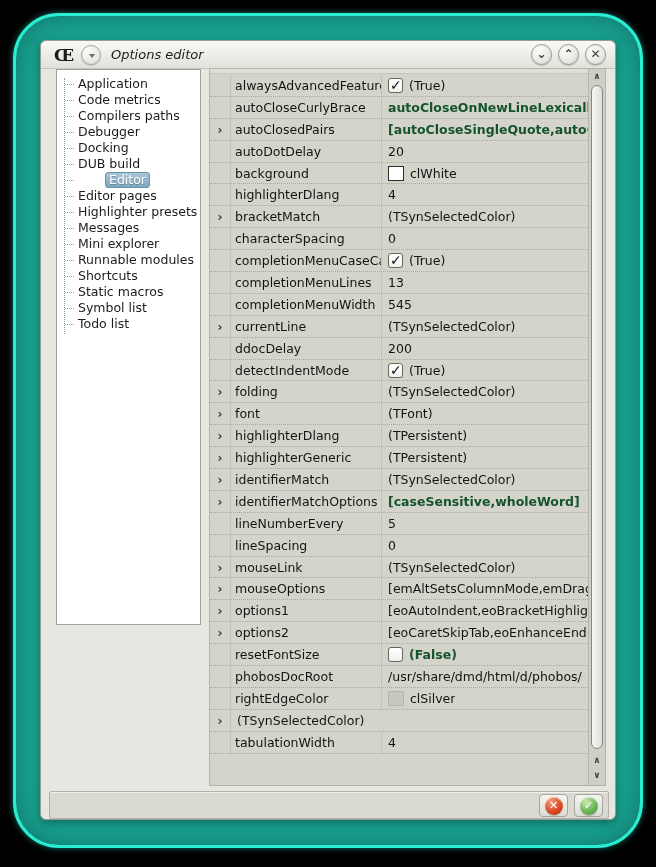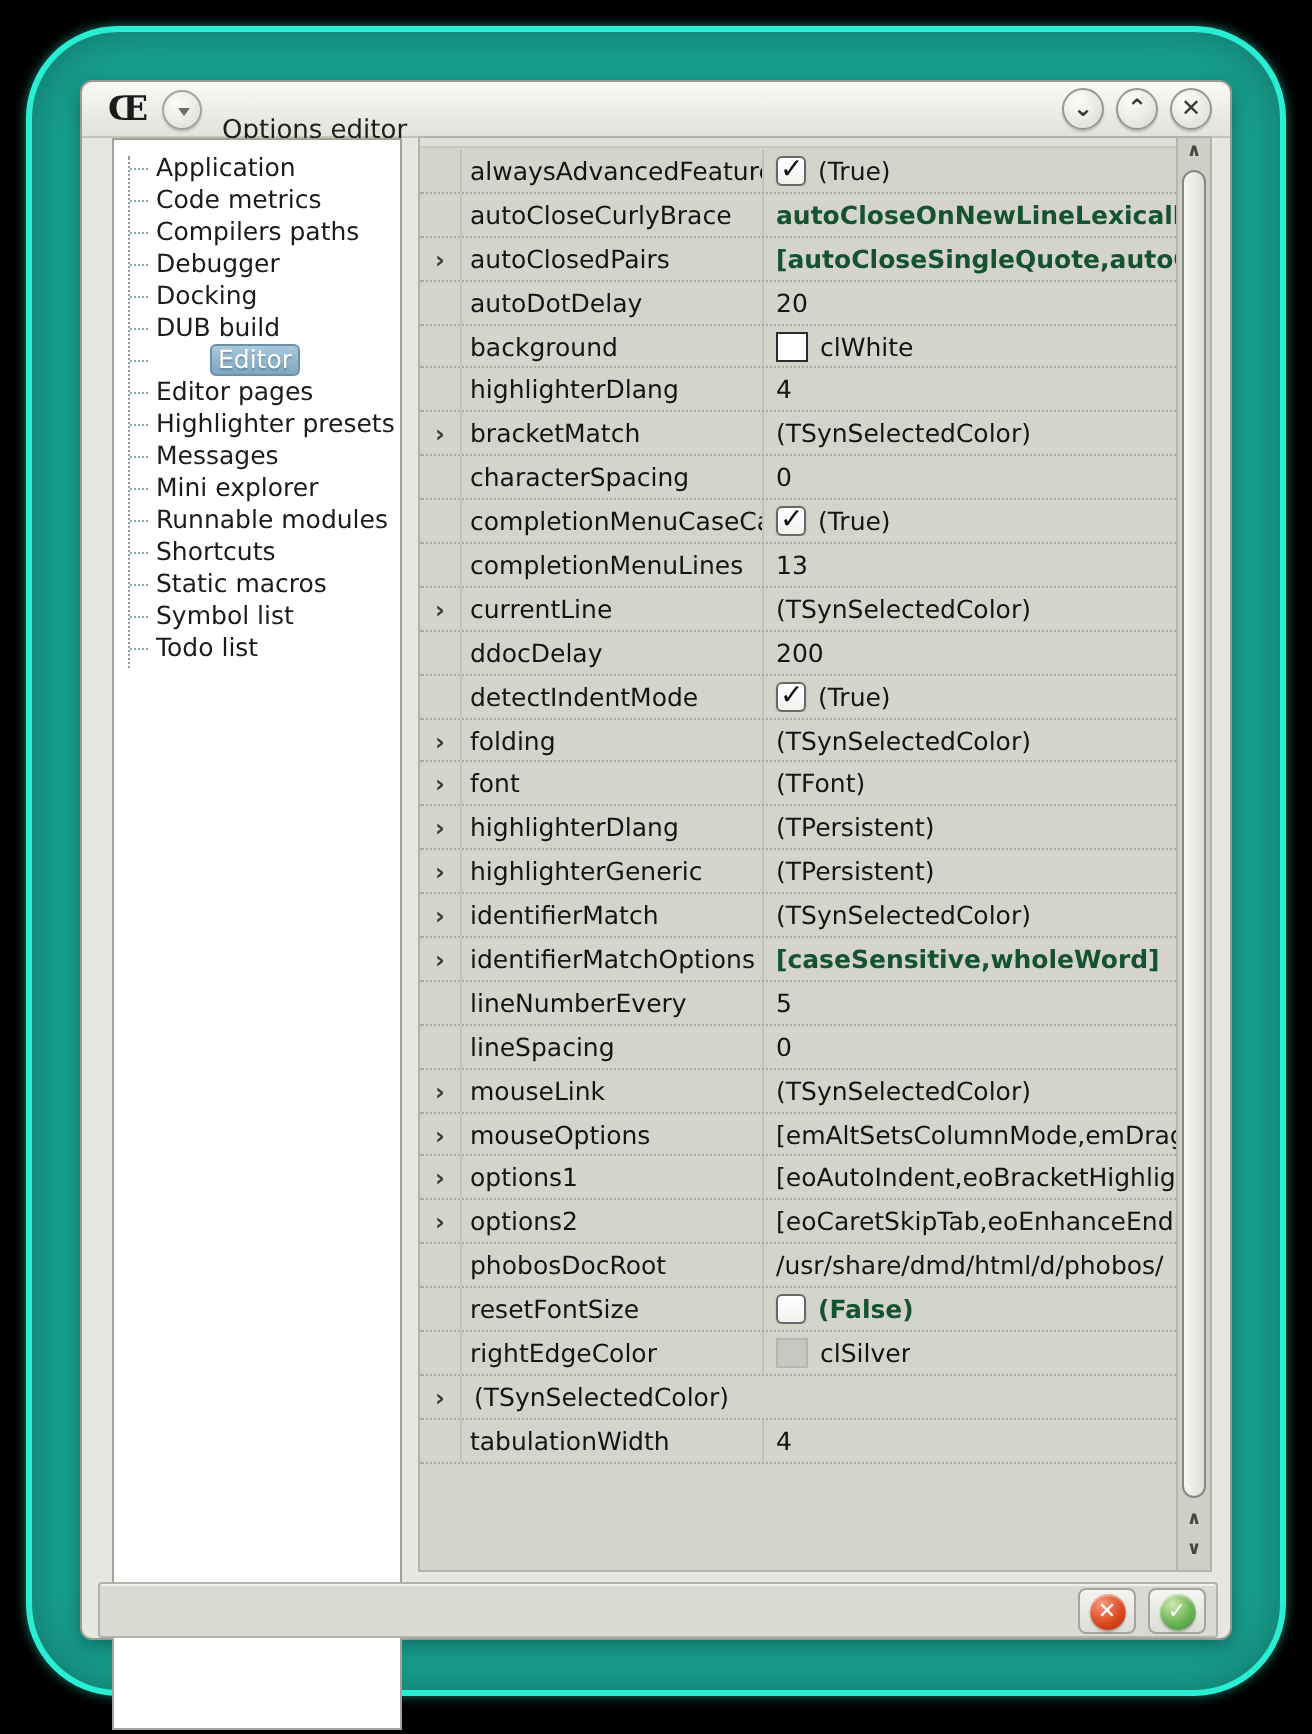--- a/index.html
+++ b/index.html
@@ -23,32 +23,32 @@
   .app-logo { position:absolute; left:13px; top:4px; width:20px; height:20px;
               font-family:"DejaVu Serif", serif; font-weight:bold; font-size:17px;
               line-height:20px; color:#1c1c1c; letter-spacing:-2px; }
   .menu-btn { position:absolute; left:40px; top:4px; width:20px; height:20px;
               border-radius:50%; border:1px solid #a4a49c;
               background:radial-gradient(circle at 35% 30%, #fcfcfa, #dcdcd6);
               box-shadow:0 1px 1px rgba(0,0,0,.15); }
   .menu-btn::after { content:""; position:absolute; left:7px; top:8px;
               border-left:3px solid transparent; border-right:3px solid transparent;
               border-top:4px solid #6d6d66; }
-  .title-text { position:absolute; left:70px; top:11px; height:28px; line-height:28px;
-              font-size:13px; color:#1d1d1b; }
+  .title-text { position:absolute; left:70px; top:0; height:28px; line-height:28px;
+              font-size:13px; color:#1d1d1b;font-style:italic; }
   .tb-btn { position:absolute; top:3px; width:21px; height:21px; border-radius:50%;
               border:1px solid #98988f;
               background:radial-gradient(circle at 35% 30%, #fdfdfb, #d9d9d3);
               box-shadow:0 1px 1px rgba(0,0,0,.18);
               color:#3a3a34; font-size:12px; font-weight:bold;
               text-align:center; line-height:19px; cursor:default; }
   .tb-min { right:63px; } .tb-max { right:36px; } .tb-close { right:9px; }
 
   
-  .sidebar { position:absolute; left:15px; top:28px; width:145px; height:796px;
+  .sidebar { position:absolute; left:15px; top:28px; width:145px; height:556px;
              background:#fff; border:1px solid #a2a29a; overflow:hidden; }
   .tree { position:relative; padding:6px 0 0 20px; }
   .tree-trunk { position:absolute; left:7px; top:8px; width:0; height:256px;
              border-left:1px dotted #8aa3b4; }
   .s-item { position:relative; height:16px; line-height:16px; font-size:12.5px;
              color:#1b1b1b; white-space:nowrap; cursor:default; }
   .s-item::before { content:""; position:absolute; left:-12px; top:8px; width:9px;
              border-top:1px dotted #8aa3b4; }
   .s-item .lbl { display:inline-block; padding:0 3px; border:1px solid transparent;
              border-radius:3px; margin-left:-3px; line-height:14px; }
@@ -218,20 +218,27 @@
             </div>
           </div>
           <div class="row">
             <div class="cell-gutter"></div>
             <div class="cell-name">completionMenuLines</div>
             <div class="cell-value">
               <span class="val">13</span>
             </div>
           </div>
           <div class="row">
+            <div class="cell-gutter"></div>
+            <div class="cell-name">completionMenuWidth</div>
+            <div class="cell-value">
+              <span class="val">545</span>
+            </div>
+          </div>
+          <div class="row">
             <div class="cell-gutter"><span class="expander">›</span></div>
             <div class="cell-name">currentLine</div>
             <div class="cell-value">
               <span class="val">(TSynSelectedColor)</span>
             </div>
           </div>
           <div class="row">
             <div class="cell-gutter"></div>
             <div class="cell-name">ddocDelay</div>
             <div class="cell-value">
@@ -325,31 +332,31 @@
           </div>
           <div class="row">
             <div class="cell-gutter"><span class="expander">›</span></div>
             <div class="cell-name">options2</div>
             <div class="cell-value">
               <span class="val">[eoCaretSkipTab,eoEnhanceEndKe</span>
             </div>
           </div>
           <div class="row">
             <div class="cell-gutter"></div>
-            <div class="cell-name">phobosDocRoot</div>
-            <div class="cell-value">
-              <span class="val">/usr/share/dmd/html/d/phobos/</span>
-            </div>
-          </div>
-          <div class="row">
-            <div class="cell-gutter"></div>
             <div class="cell-name">resetFontSize</div>
             <div class="cell-value">
               <span class="checkbox"></span>
               <span class="val green">(False)</span>
+            </div>
+          </div>
+          <div class="row">
+            <div class="cell-gutter"></div>
+            <div class="cell-name">phobosDocRoot</div>
+            <div class="cell-value">
+              <span class="val">/usr/share/dmd/html/d/phobos/</span>
             </div>
           </div>
           <div class="row">
             <div class="cell-gutter"></div>
             <div class="cell-name">rightEdgeColor</div>
             <div class="cell-value">
               <span class="swatch flat" style="background: rgb(200, 200, 194);"></span>
               <span class="val">clSilver</span>
             </div>
           </div>

